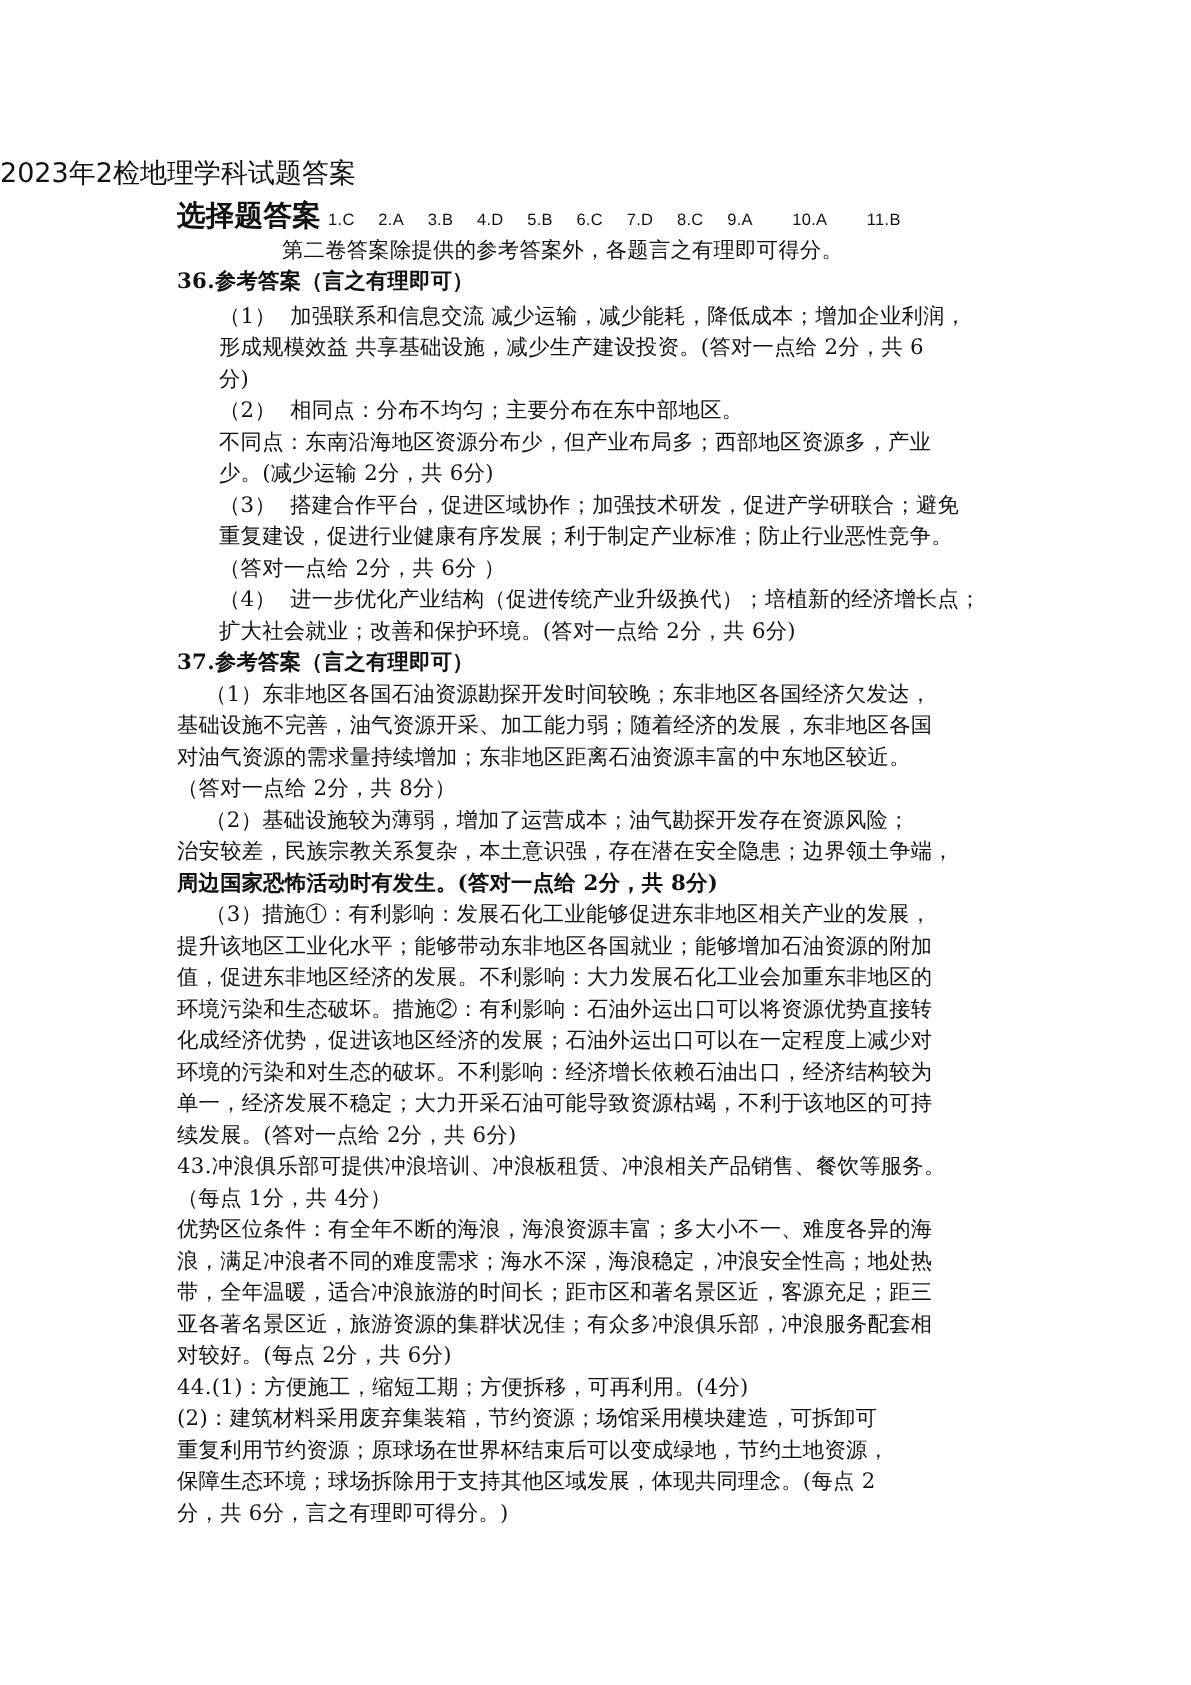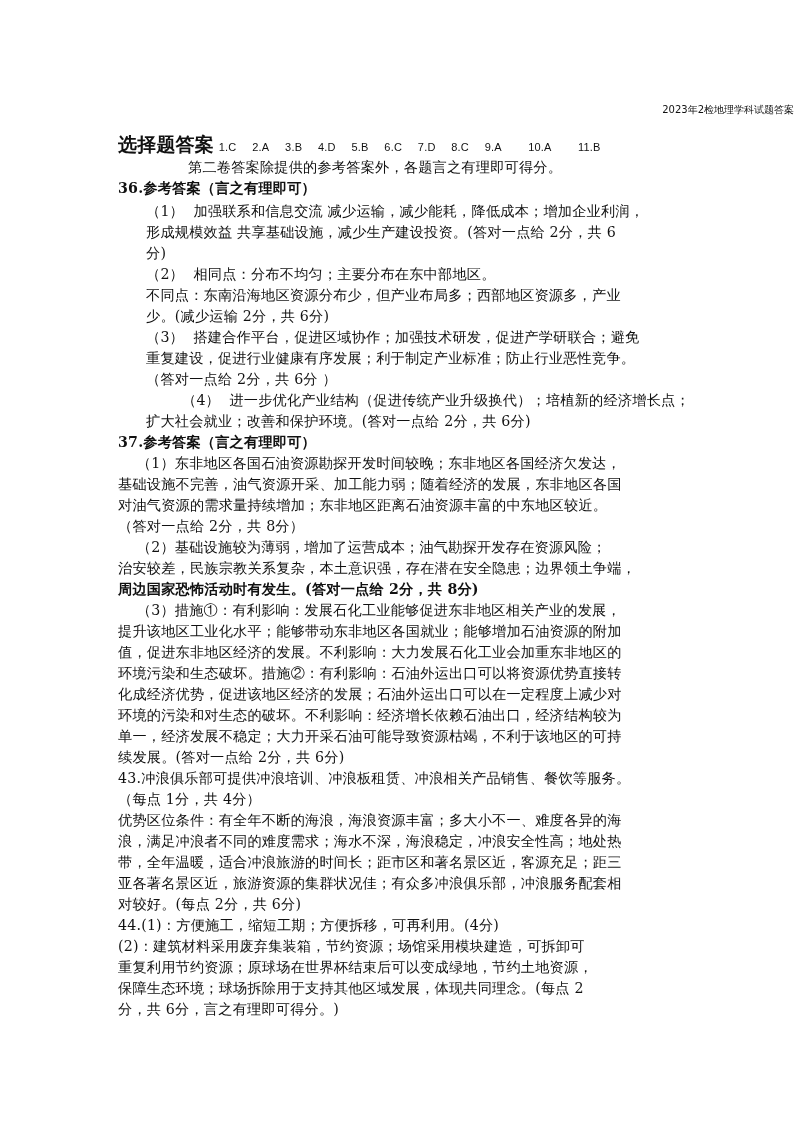--- a/index.html
+++ b/index.html
@@ -1,20 +1,20 @@
 <!DOCTYPE html>
 <html><head>
 <meta charset="utf-8">
 <style>
   html, body { margin:0; padding:0; background:#ffffff; }
   body { width:794px; height:1123px; position:relative; overflow:hidden;
          font-family:"DejaVu Serif", "Liberation Serif", serif; color:#111; }
   .page { position:absolute; left:118px; top:0; width:580px; }
-  .title { position:absolute; left:0; width:794px; top:103px; text-align:right;
-           font-family:"DejaVu Sans", "Liberation Sans", sans-serif; font-size:10px; }
+  .title { position:absolute; left:0; width:794px; top:103px; text-align:left;
+           font-family:"DejaVu Sans", "Liberation Sans", sans-serif; font-size:18px; }
   .ln { position:absolute; left:0; white-space:nowrap; font-size:14.2px; line-height:20px; letter-spacing:0.2px; }
   .bold { font-weight:bold; }
   .mcq-ans { font-family:"Liberation Sans", sans-serif; font-size:11px; word-spacing:2px; }
 </style>
 </head>
 <body>
 
 <div class="title">2023年2检地理学科试题答案</div>
 
 <div class="page">
@@ -27,21 +27,21 @@
       <div class="ln bold" style="top: 178px; left: 0px;">36.参考答案（言之有理即可）</div>
       <div class="ln" style="top: 201px; left: 28px;">（1）&nbsp;&nbsp;加强联系和信息交流 减少运输，减少能耗，降低成本；增加企业利润，</div>
       <div class="ln" style="top: 222px; left: 28px;">形成规模效益 共享基础设施，减少生产建设投资。(答对一点给 2分，共 6</div>
       <div class="ln" style="top: 243px; left: 28px;">分)</div>
       <div class="ln" style="top: 264px; left: 28px;">（2）&nbsp;&nbsp;相同点：分布不均匀；主要分布在东中部地区。</div>
       <div class="ln" style="top: 285px; left: 28px;">不同点：东南沿海地区资源分布少，但产业布局多；西部地区资源多，产业</div>
       <div class="ln" style="top: 306px; left: 28px;">少。(减少运输 2分，共 6分)</div>
       <div class="ln" style="top: 327px; left: 28px;">（3）&nbsp;&nbsp;搭建合作平台，促进区域协作；加强技术研发，促进产学研联合；避免</div>
       <div class="ln" style="top: 348px; left: 28px;">重复建设，促进行业健康有序发展；利于制定产业标准；防止行业恶性竞争。</div>
       <div class="ln" style="top: 369px; left: 28px;">（答对一点给 2分，共 6分 ）</div>
-      <div class="ln" style="top: 390px; left: 28px; margin-left: 36px;">（4）&nbsp;&nbsp;进一步优化产业结构（促进传统产业升级换代）；培植新的经济增长点；</div>
+      <div class="ln" style="top: 390px; left: 28px;">（4）&nbsp;&nbsp;进一步优化产业结构（促进传统产业升级换代）；培植新的经济增长点；</div>
       <div class="ln" style="top: 411px; left: 28px;">扩大社会就业；改善和保护环境。(答对一点给 2分，共 6分)</div>
       <div class="ln bold" style="top: 432px; left: 0px;">37.参考答案（言之有理即可）</div>
       <div class="ln" style="top: 453px; left: 0px;">&nbsp;&nbsp;&nbsp;&nbsp;（1）东非地区各国石油资源勘探开发时间较晚；东非地区各国经济欠发达，</div>
       <div class="ln" style="top: 474px; left: 0px;">基础设施不完善，油气资源开采、加工能力弱；随着经济的发展，东非地区各国</div>
       <div class="ln" style="top: 495px; left: 0px;">对油气资源的需求量持续增加；东非地区距离石油资源丰富的中东地区较近。</div>
       <div class="ln" style="top: 516px; left: 0px;">（答对一点给 2分，共 8分）</div>
       <div class="ln" style="top: 537px; left: 0px;">&nbsp;&nbsp;&nbsp;&nbsp;（2）基础设施较为薄弱，增加了运营成本；油气勘探开发存在资源风险；</div>
       <div class="ln" style="top: 558px; left: 0px;">治安较差，民族宗教关系复杂，本土意识强，存在潜在安全隐患；边界领土争端，</div>
       <div class="ln" style="top: 579px; left: 0px; font-weight: bold;">周边国家恐怖活动时有发生。(答对一点给 2分，共 8分)</div>
       <div class="ln" style="top: 600px; left: 0px;">&nbsp;&nbsp;&nbsp;&nbsp;（3）措施①：有利影响：发展石化工业能够促进东非地区相关产业的发展，</div>

